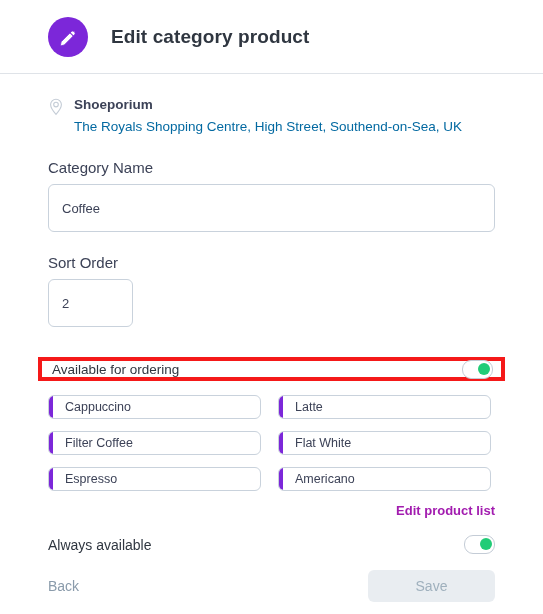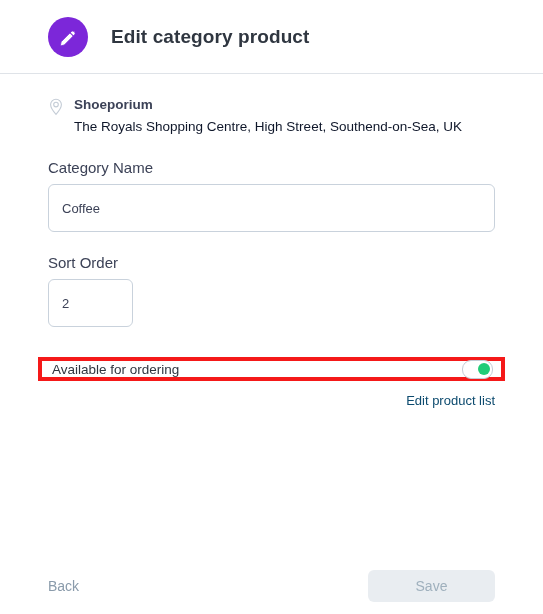--- a/index.html
+++ b/index.html
@@ -65,21 +65,21 @@
   .pin-icon svg { display: block; }
   .location-text { margin-left: 10px; }
   .location-name {
     font-size: 13.5px;
     font-weight: 600;
     color: #3c4257;
     line-height: 18px;
   }
   .location-address {
     font-size: 13.5px;
-    color: #0f172a;
+    color: #0369a1;
     line-height: 21px;
     margin-top: 2px;
     white-space: nowrap;
   }
 
   
   .field { margin-top: 22px; }
   .field-label {
     font-size: 15px;
     color: #3c4257;
@@ -172,23 +172,24 @@
     border-radius: 6px 0 0 6px;
   }
 
   
   .edit-link-row {
     margin-top: 10px;
     text-align: right;
   }
   .edit-link {
     font-size: 13px;
-    color: #0c4a6e;
+    color: #a21caf;
     text-decoration: none;
     cursor: pointer;
+    font-weight: bold;
   }
 
   
   .always-row {
     margin-top: 16px;
     display: flex;
     align-items: center;
   }
   .always-label {
     font-size: 14px;
@@ -269,24 +270,50 @@
     <input class="text-input small" type="text" value="2" style="">
   </div>
 
   <div class="avail-wrap">
     <span class="avail-label">Available for ordering</span>
     <span class="toggle">
       <span class="knob"></span>
     </span>
   </div>
 
+  <div class="chips">
+    <div class="chip">
+      <span>Cappuccino</span>
+    </div>
+    <div class="chip">
+      <span>Latte</span>
+    </div>
+    <div class="chip">
+      <span>Filter Coffee</span>
+    </div>
+    <div class="chip">
+      <span>Flat White</span>
+    </div>
+    <div class="chip">
+      <span>Espresso</span>
+    </div>
+    <div class="chip">
+      <span>Americano</span>
+    </div>
+  </div>
 
   <div class="edit-link-row">
     <span class="edit-link">Edit product list</span>
   </div>
 
+  <div class="always-row">
+    <span class="always-label">Always available</span>
+    <span class="toggle">
+      <span class="knob"></span>
+    </span>
+  </div>
 
 </div>
 
 <div class="footer">
   <button class="back-btn">Back</button>
   <button class="save-btn">Save</button>
 </div>
 
 </body></html>

